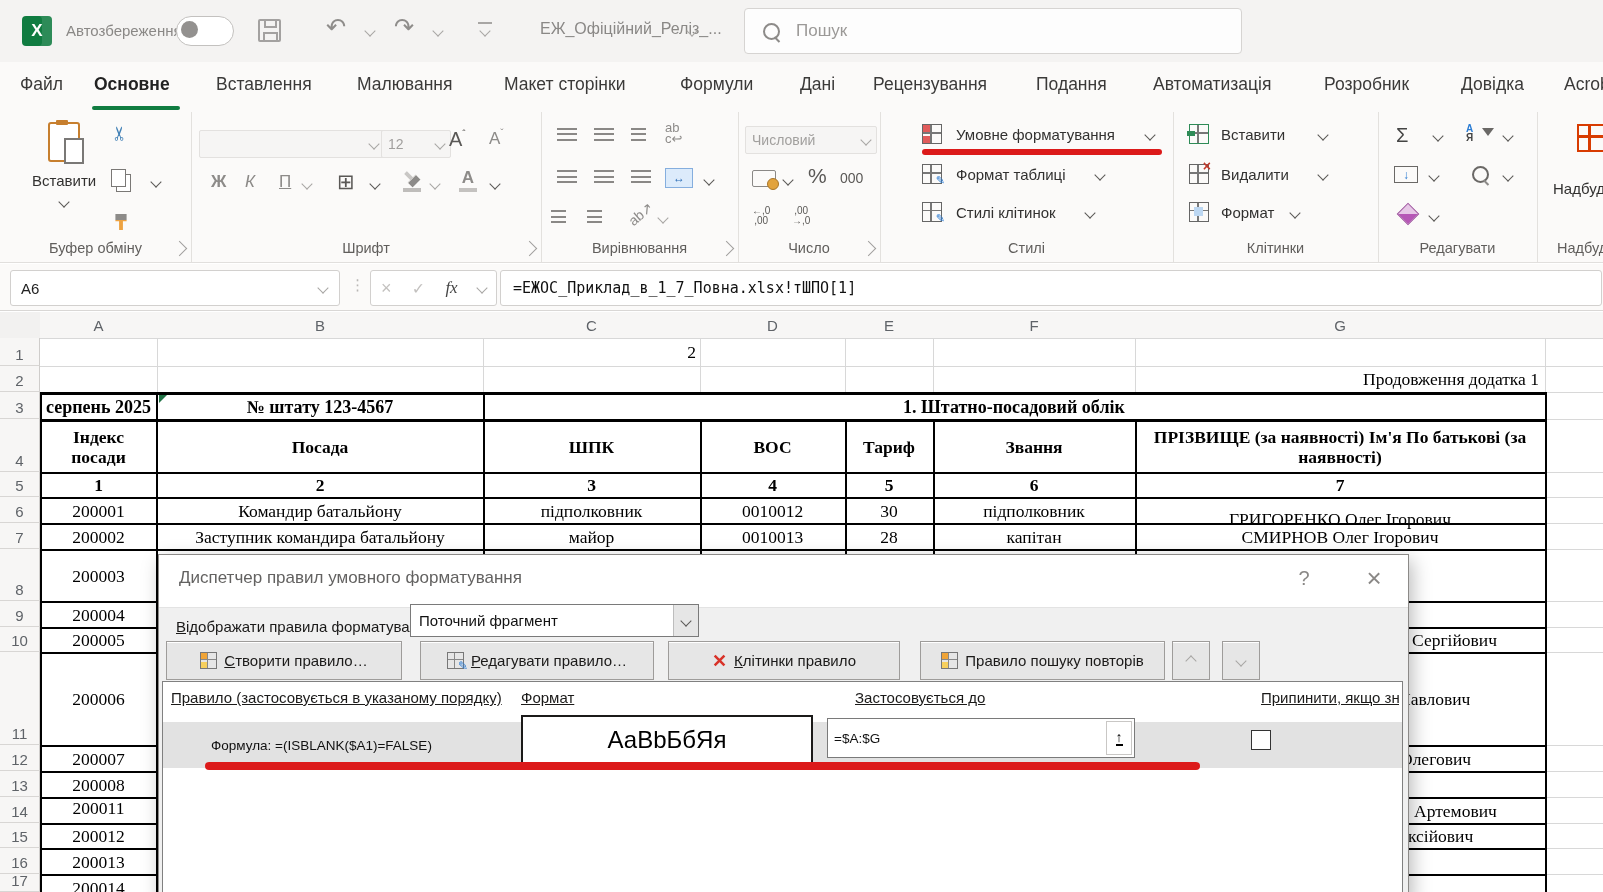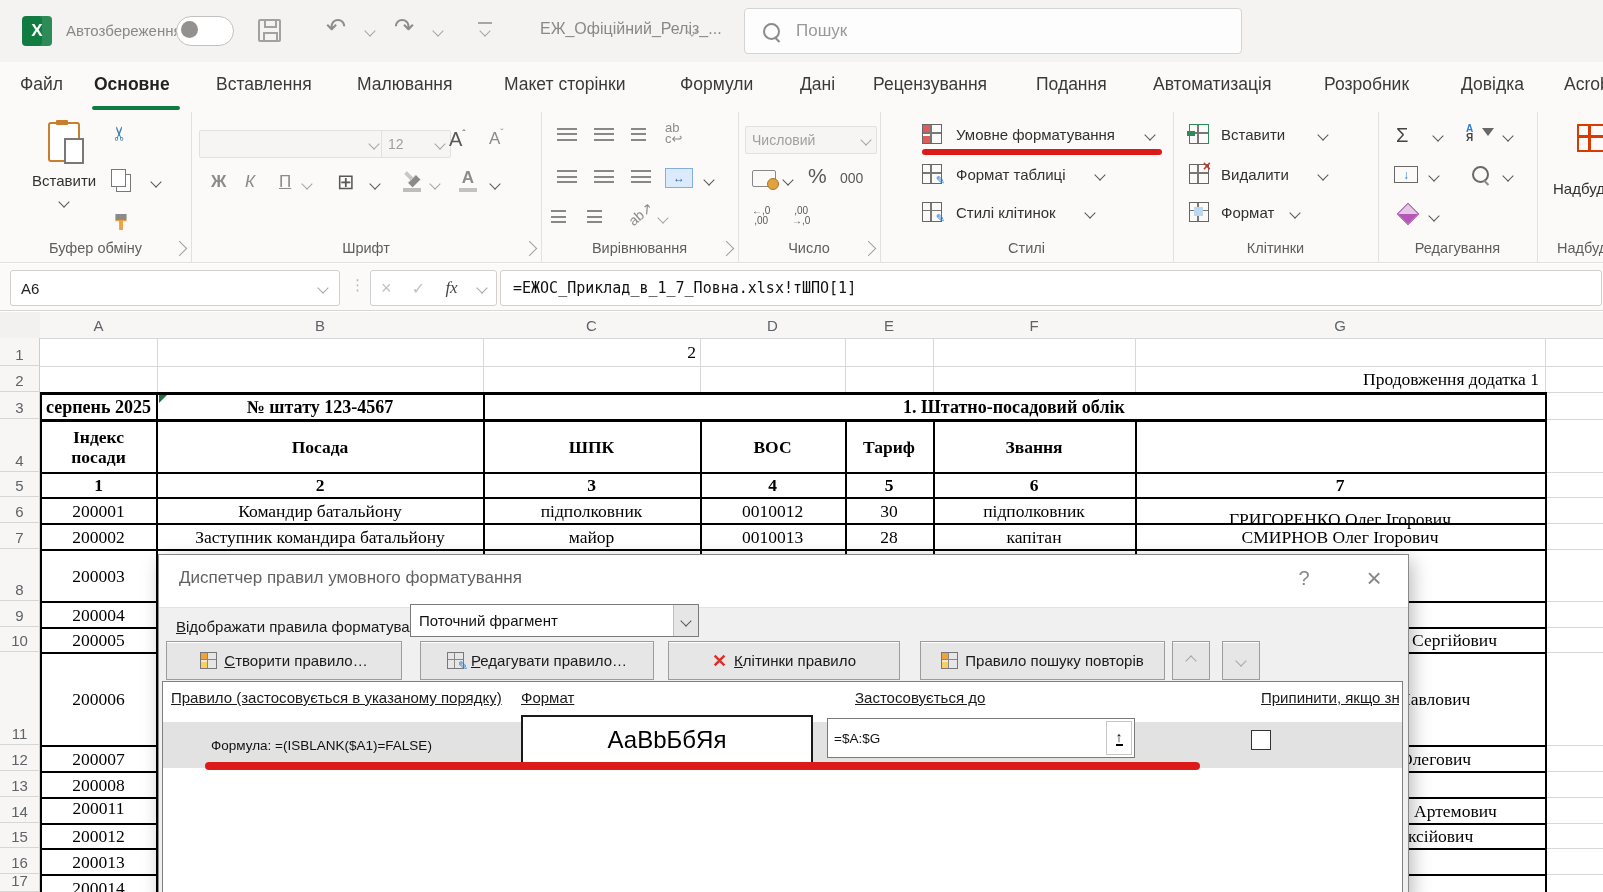--- a/index.html
+++ b/index.html
@@ -309,21 +309,21 @@
             <span>↓</span>
           </div>
         </div>
       <span class="chev abs" style="left:52px;top:60px;"></span>
       <div class="abs" style="left:94px;top:54px;"><span class="mag" style="border-color:#6a6866;"></span></div>
       <span class="chev abs" style="left:126px;top:60px;"></span>
       <div class="abs" style="left:22px;top:94px;">
           <div class="eraser-i"></div>
         </div>
       <span class="chev abs" style="left:52px;top:100px;"></span>
-      <div class="glabel">Редагування</div>
+      <div class="glabel">Редагувати</div>
     </div>
 
     <div class="rgroup" style="left:1537px;width:66px;border-right:none;">
       <div class="abs" style="left:40px;top:12px;">
           <div class="addin-i"></div>
         </div>
       <div class="abs rbtnlabel" style="left:16px;top:68px;width:60px;overflow:hidden;">Надбудови</div>
       <div class="glabel" style="text-align:left;padding-left:20px;white-space:nowrap;overflow:hidden;">Надбудови</div>
     </div>
 
@@ -437,20 +437,21 @@
     <div class="scell b" style="left:157px;top:82px;width:326px;height:26px;font-size:18px;">№ штату 123-4567</div>
     <div class="scell b" style="left:483px;top:82px;width:1062px;height:26px;font-size:18px;">1. Штатно-посадовий облік</div>
     <div class="tri" style="left:159px;top:83px;"></div>
 
     <div class="scell b" style="left:40px;top:110px;width:117px;height:50px;padding:0 10px;box-sizing:border-box;">Індекс посади</div>
     <div class="scell b" style="left:157px;top:110px;width:326px;height:50px;">Посада</div>
     <div class="scell b" style="left:483px;top:110px;width:217px;height:50px;">ШПК</div>
     <div class="scell b" style="left:700px;top:110px;width:145px;height:50px;">ВОС</div>
     <div class="scell b" style="left:845px;top:110px;width:88px;height:50px;">Тариф</div>
     <div class="scell b" style="left:933px;top:110px;width:202px;height:50px;">Звання</div>
+    <div class="scell b" style="left:1135px;top:110px;width:410px;height:50px;">ПРІЗВИЩЕ (за наявності) Ім'я По батькові (за наявності)</div>
 
     <div class="scell b" style="left:40px;top:162px;width:117px;height:23px;">1</div>
     <div class="scell b" style="left:157px;top:162px;width:326px;height:23px;">2</div>
     <div class="scell b" style="left:483px;top:162px;width:217px;height:23px;">3</div>
     <div class="scell b" style="left:700px;top:162px;width:145px;height:23px;">4</div>
     <div class="scell b" style="left:845px;top:162px;width:88px;height:23px;">5</div>
     <div class="scell b" style="left:933px;top:162px;width:202px;height:23px;">6</div>
     <div class="scell b" style="left:1135px;top:162px;width:410px;height:23px;">7</div>
 
     <div class="scell" style="left:40px;top:187px;width:117px;height:24px;">200001</div>

